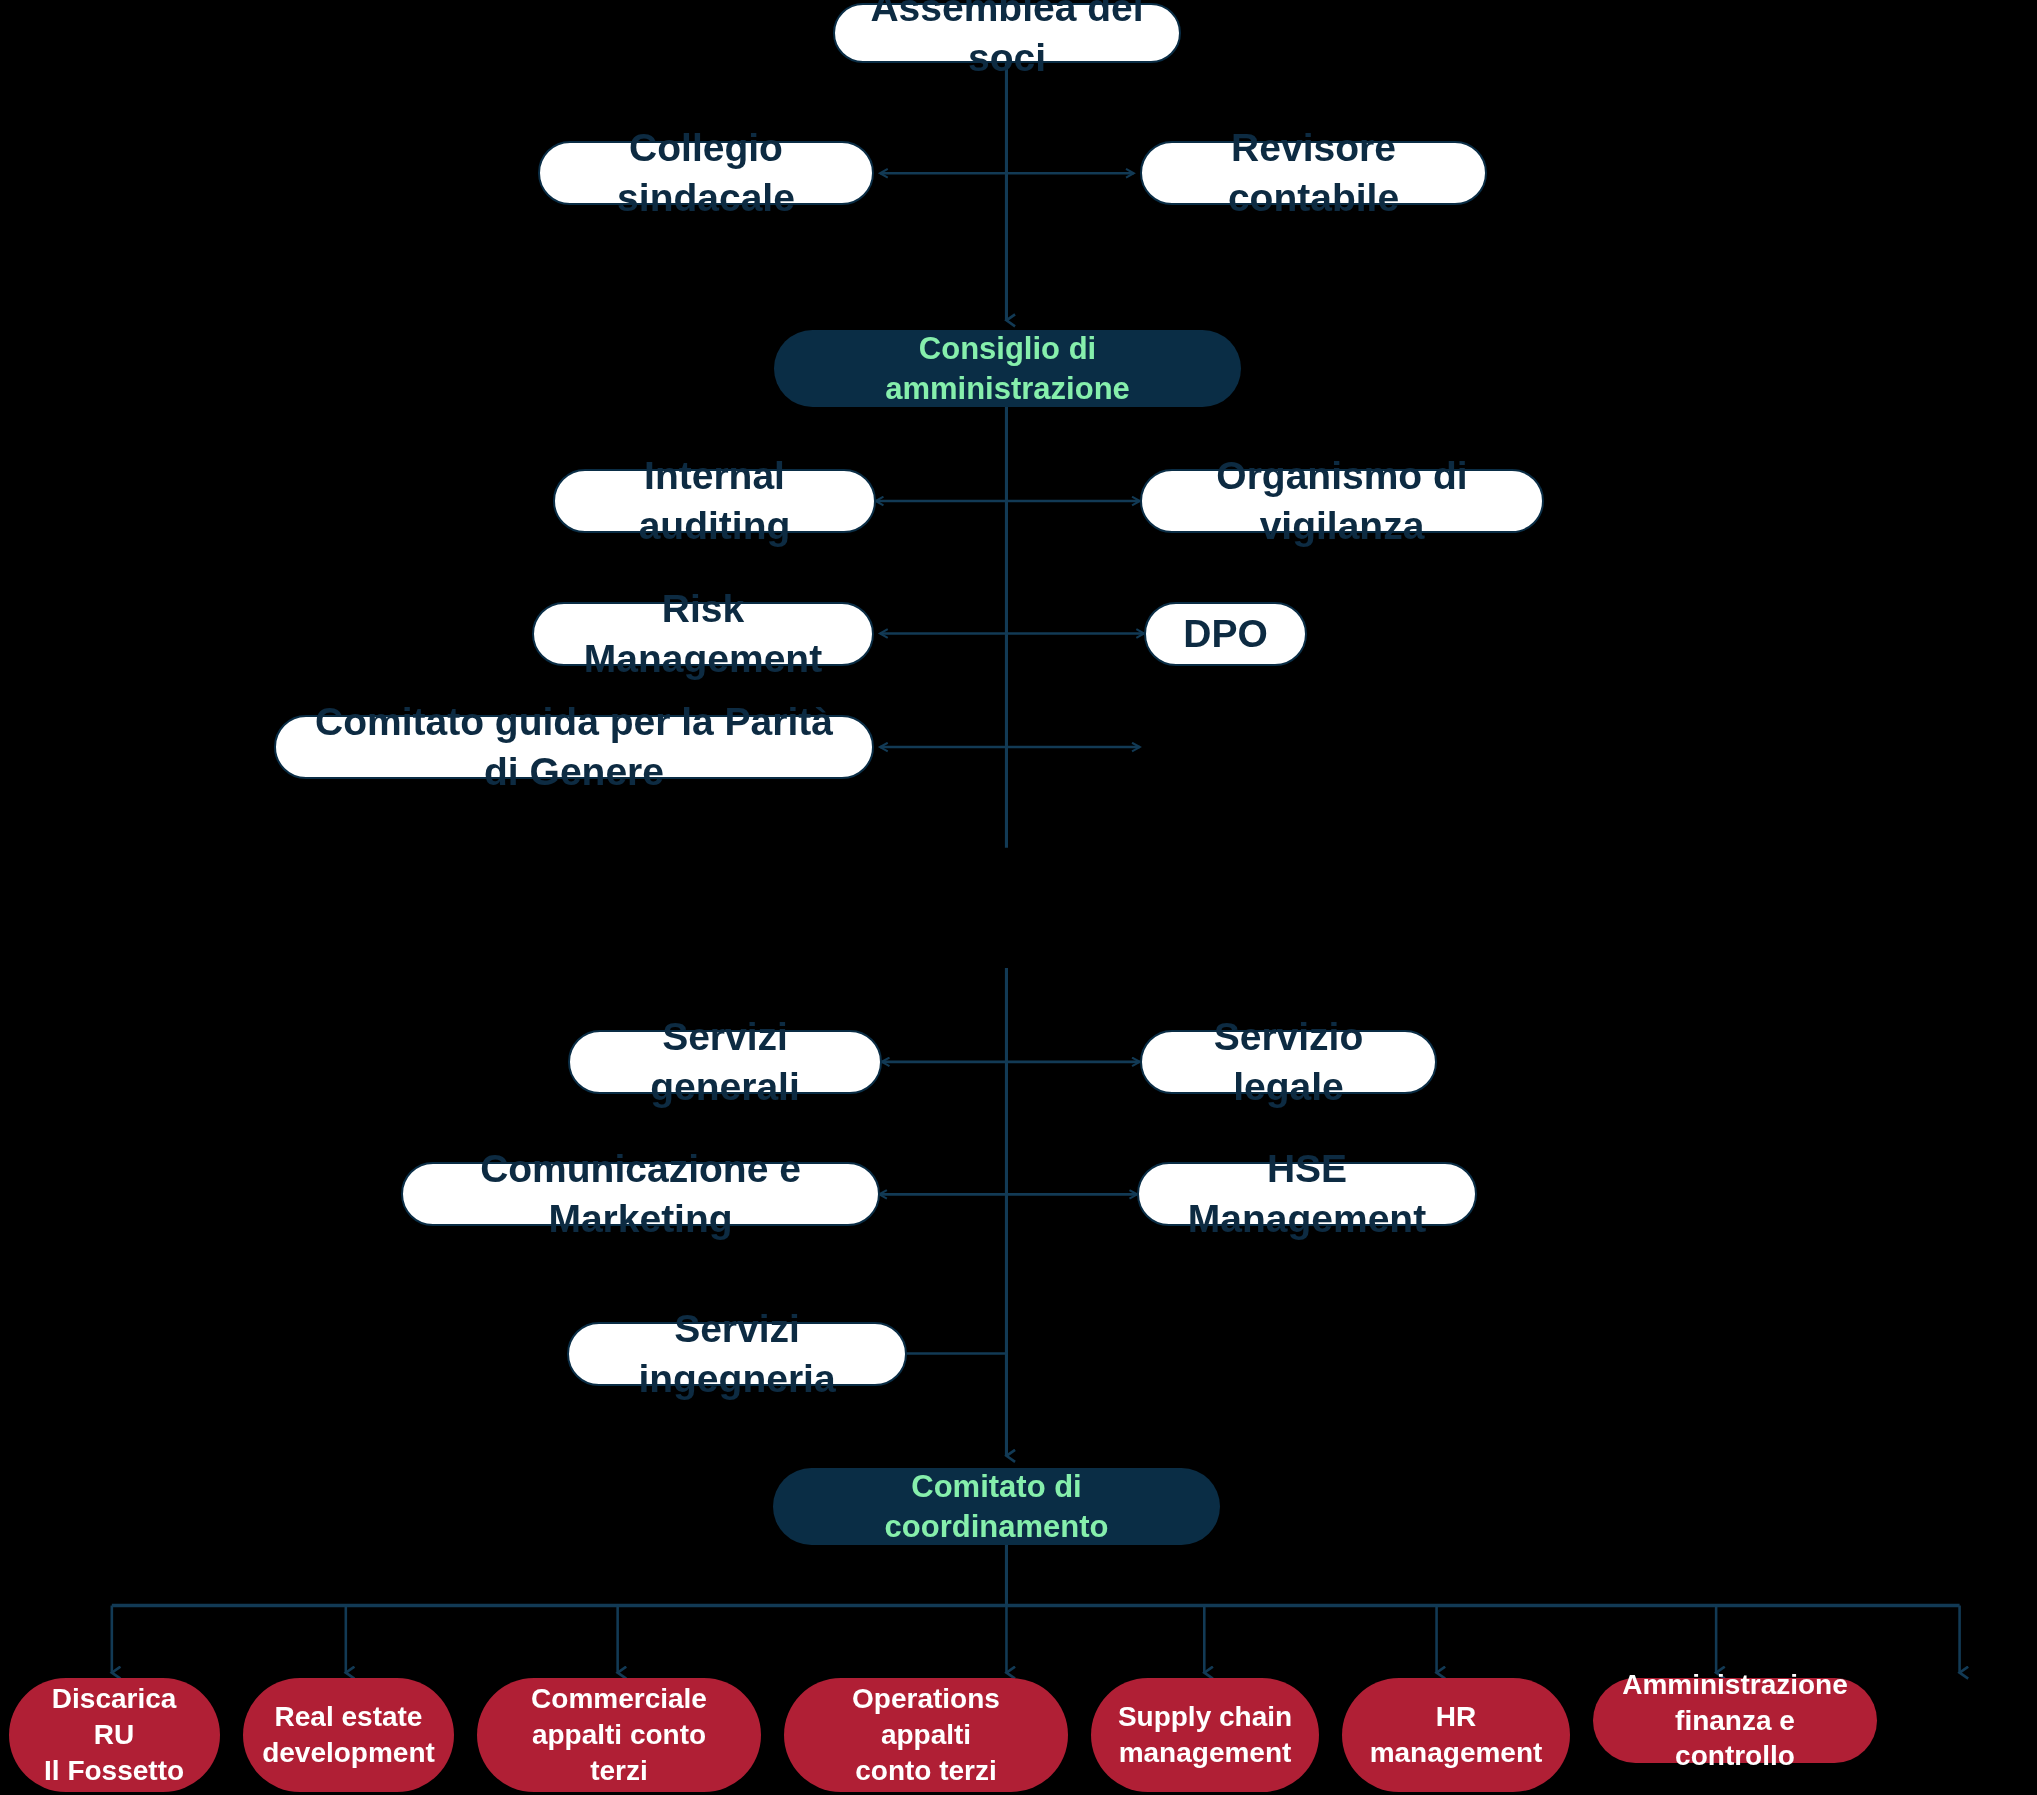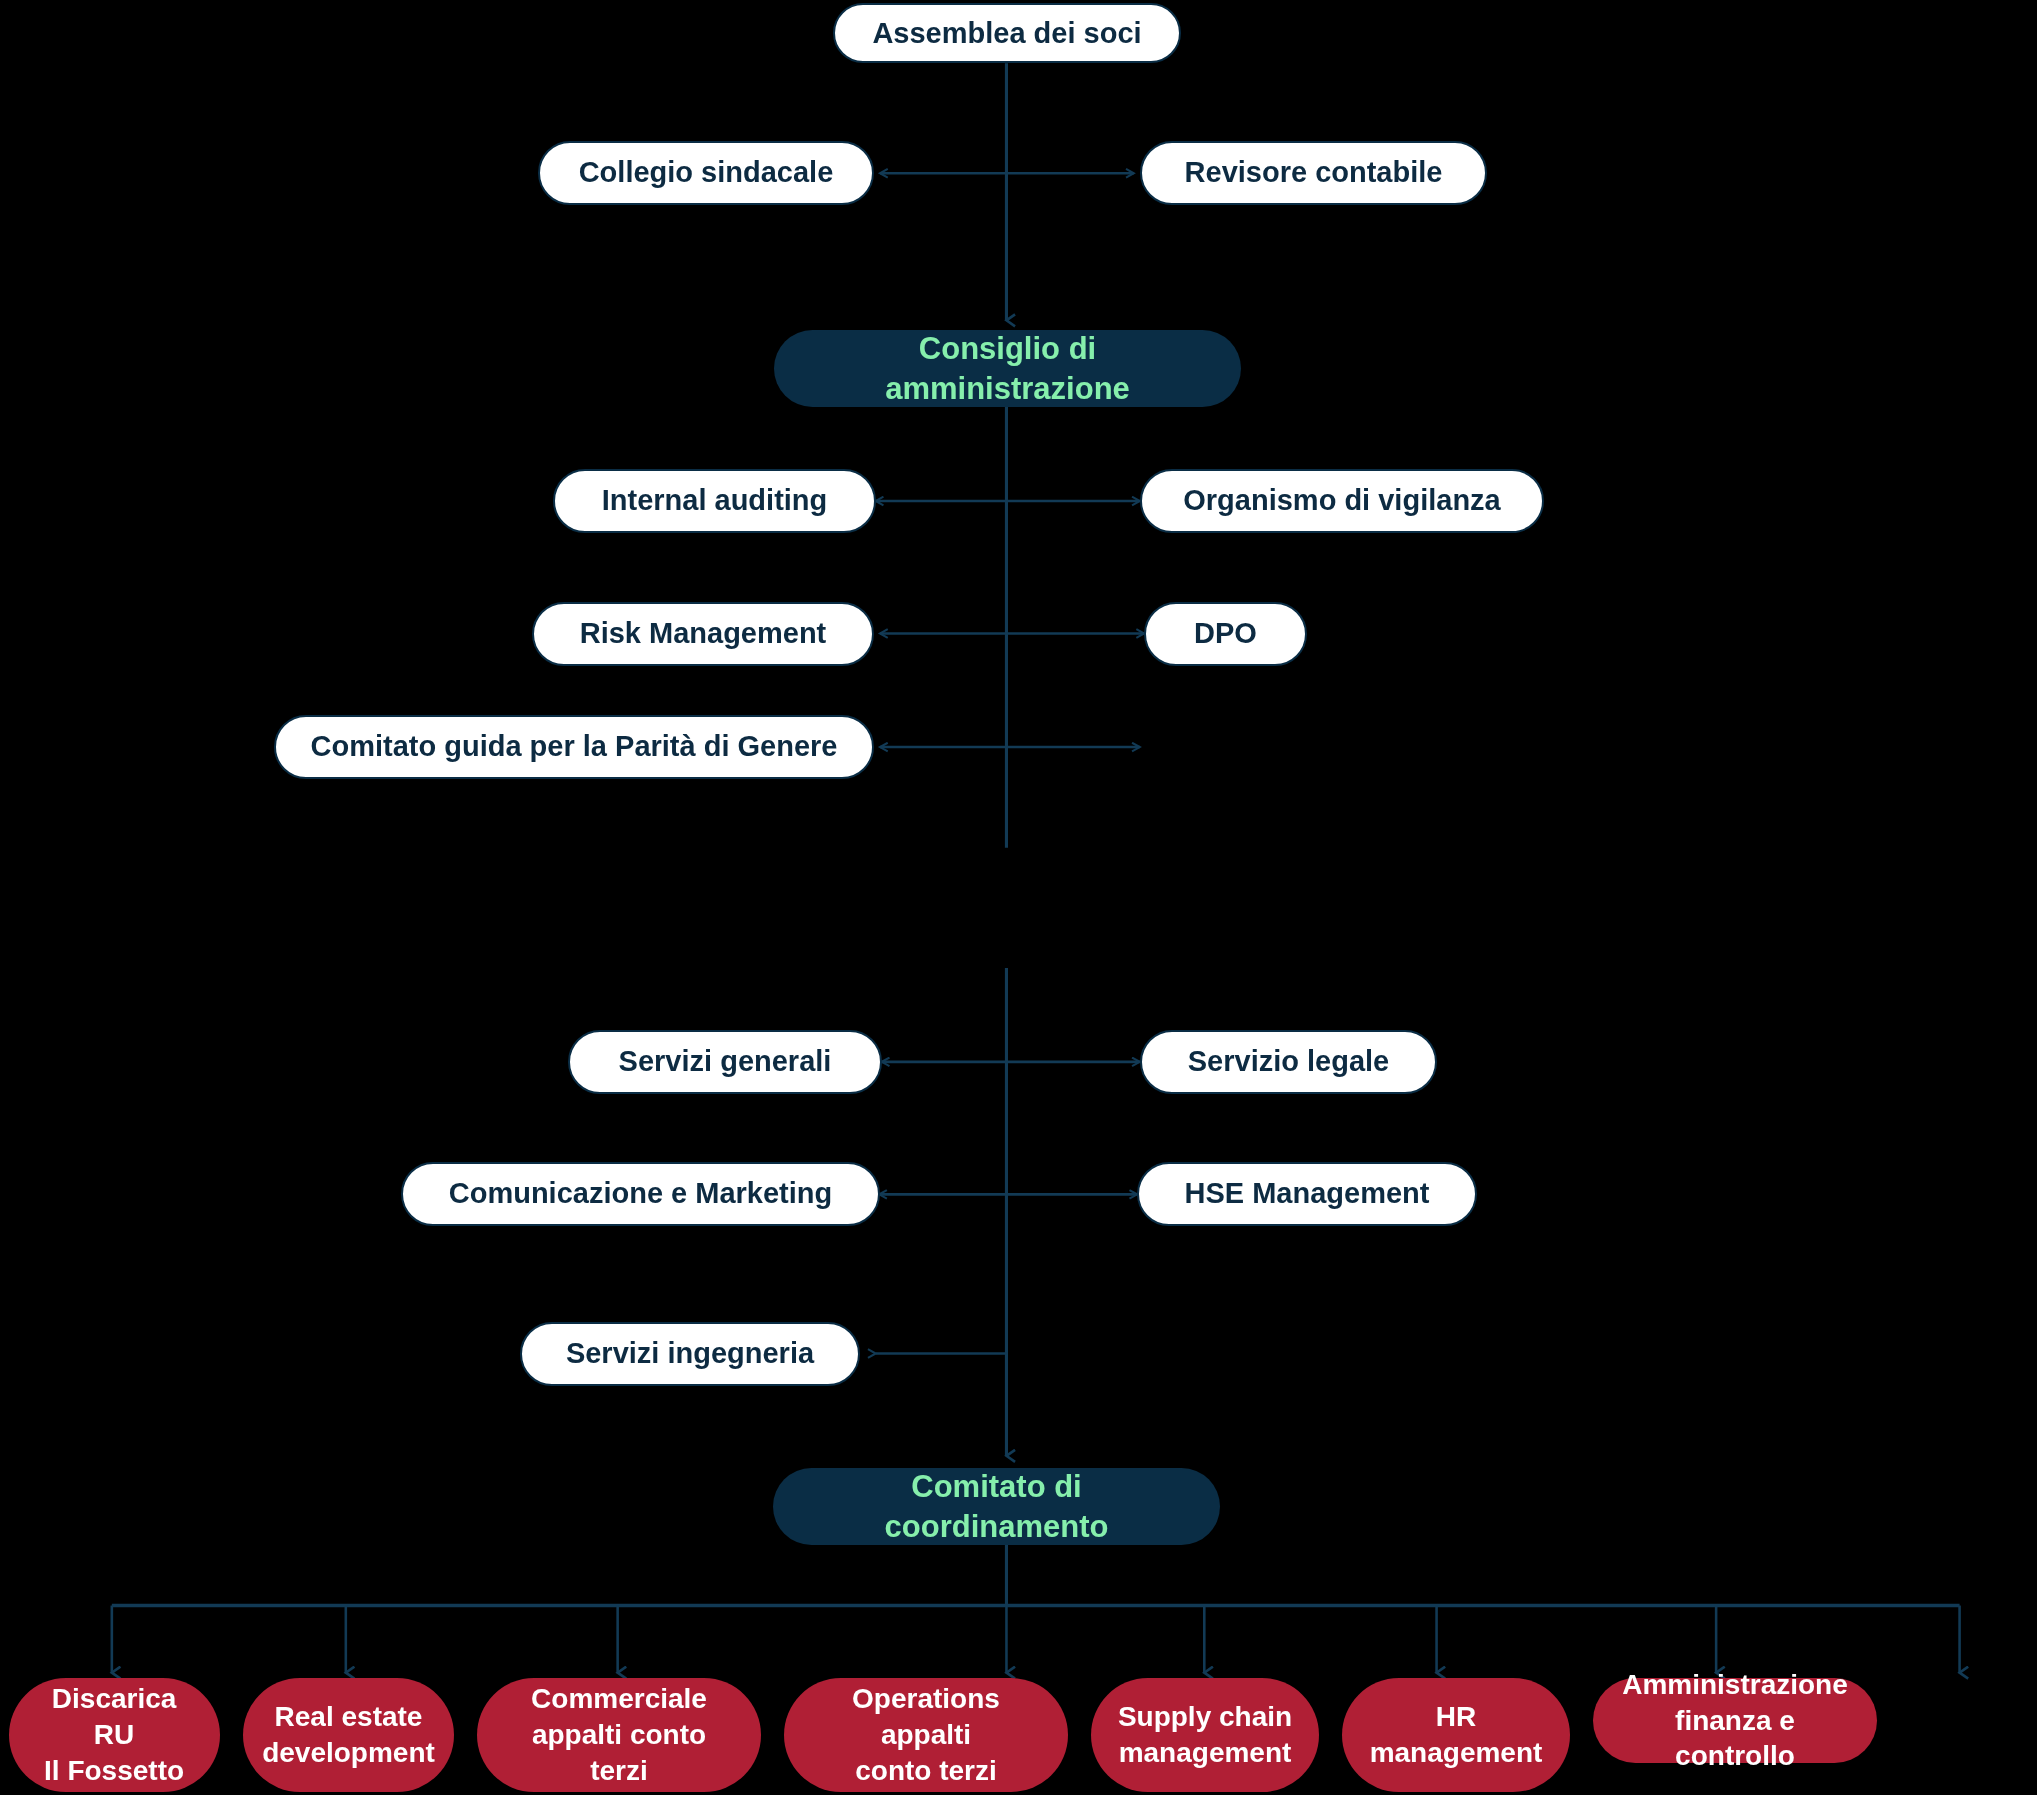--- a/index.html
+++ b/index.html
@@ -25,21 +25,21 @@
     text-align: center;
     box-sizing: border-box;
     line-height: 1.28;
   }
   .node-white {
     background: #ffffff;
     border: 2.6px solid #0a2d45;
     color: #0d2b42;
     border-radius: 860px;
     font-weight: bold;
-    font-size: 29px;
+    font-size: 39px;
   }
   .node-navy {
     background: #0a2d45;
     color: #86efac;
     border-radius: 48px;
     font-weight: bold;
     font-size: 31px;
   }
   .node-red {
     background: #b01f35;
@@ -152,21 +152,21 @@
     <span class="node-label">Servizio legale</span>
   </div>
 
   <div class="node node-white" style="left:401px; top:1162px; width:479px; height:64px;">
     <span class="node-label">Comunicazione e Marketing</span>
   </div>
   <div class="node node-white" style="left:1137px; top:1162px; width:340px; height:64px;text-align:center;">
     <span class="node-label">HSE Management</span>
   </div>
 
-  <div class="node node-white" style="left:520px; top:1322px; width:340px; height:64px;">
+  <div class="node node-white" style="left:567px; top:1322px; width:340px; height:64px;">
     <span class="node-label">Servizi ingegneria</span>
   </div>
 
   <div class="node node-red" style="left:8.6px; top:1678px; width:211px; height:114px;">
     <span class="node-label">Discarica RU
 Il Fossetto</span>
   </div>
   <div class="node node-red" style="left:243px; top:1678px; width:211px; height:114px;">
     <span class="node-label">Real estate
 development</span>

